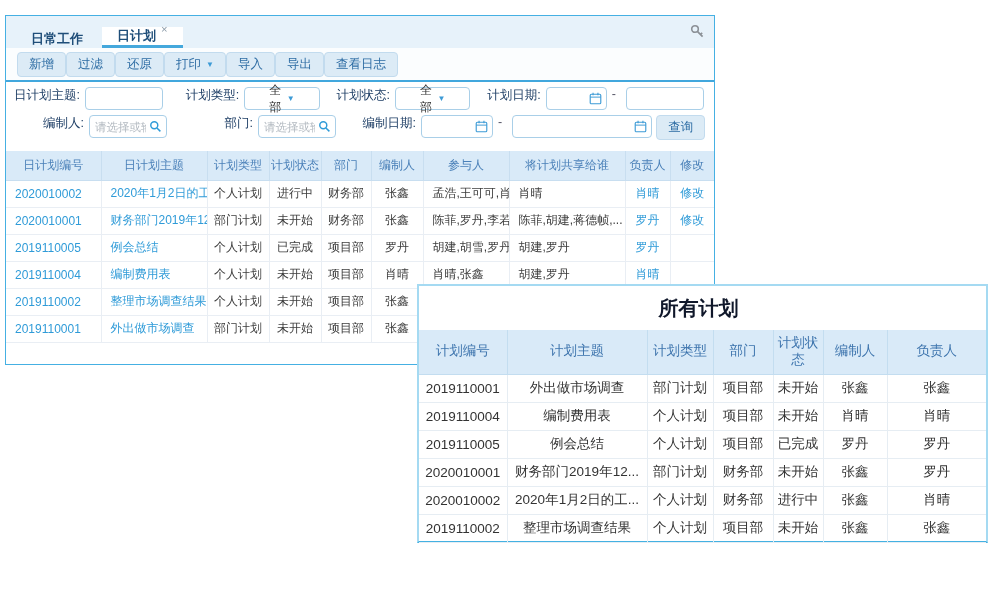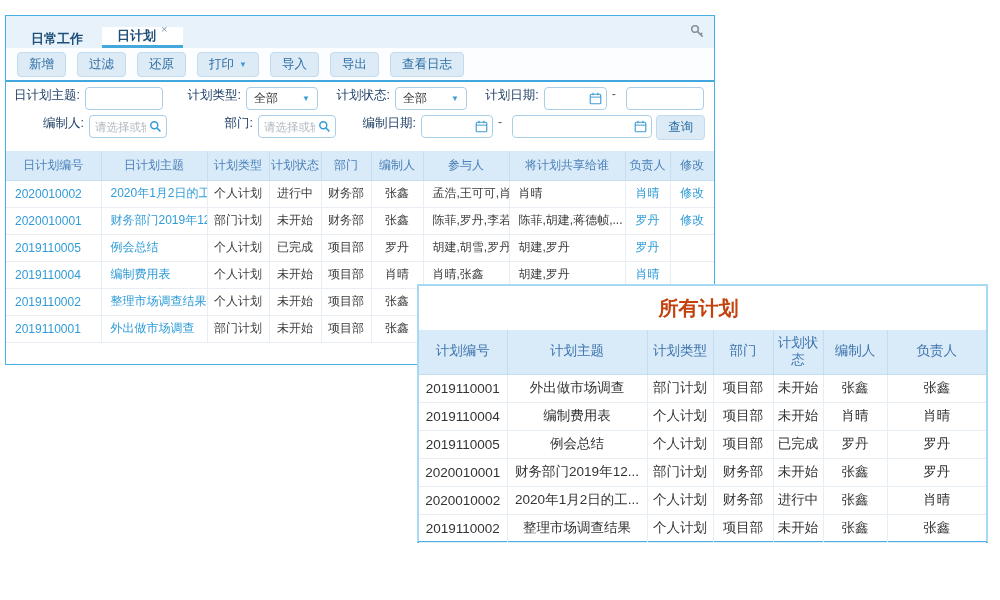--- a/index.html
+++ b/index.html
@@ -11,37 +11,37 @@
     background:#fff; border:1px solid #45b0e3; }
 
   .tabbar { height:32px; background:#e7f2fa; display:flex; align-items:flex-end; position:relative;font-family:Liberation Mono, monospace; }
   .tab { display:flex; align-items:center; padding:0 15px; font-size:13px; font-weight:bold;
     color:#1f4e79; cursor:pointer; margin-left:10px; position:relative; }
   .tab.active { background:#ffffff; border-bottom:3px solid #45a8dc; margin-left:4px; }
   .tab .close { font-size:11px; color:#8a9aa8; font-weight:normal; margin-left:5px;
     position:relative; top:-6px; }
   .keybtn { position:absolute; right:9px; top:7px; width:16px; height:16px; cursor:pointer; }
 
-  .toolbar { height:31px; display:flex; align-items:center; gap:11px; padding:16px 11px;
+  .toolbar { height:31px; display:flex; align-items:center; padding:16px 11px;
     background:#fbfdfe; border-bottom:2px solid #41a7dd; }
   .btn { background:#dcebf6; border:1px solid #c2dbee; color:#2e6da4; font-size:12.5px;
     padding:3px 11px; border-radius:4px; cursor:pointer; display:inline-flex;
     align-items:center; gap:5px; white-space:nowrap; font-family:inherit; }
   .arr { font-size:8px; color:#3d9bd6; }
 
   .form { padding:5px 8px 4px 8px; }
   .frow { display:flex; align-items:flex-start; height:28px; font-size:12.5px; color:#1f3f66; }
   .flabel { text-align:right; white-space:nowrap; }
   .w70 { width:70px; } .w64 { width:64px; }
   .ml22 { margin-left:22px; } .ml16 { margin-left:16px; }
   .tinput { border:1px solid #a9cfe8; border-radius:4px; height:23px; width:78px;
     margin-left:5px; padding:0 5px; font-size:12px; color:#333; outline:none; font-family:inherit; }
   .tinput::placeholder { color:#b2b9c0; font-size:11.5px; }
   .select { width:80px; height:23px; margin-left:5px; border:1px solid #a9cfe8; border-radius:4px;
-    display:inline-flex; align-items:center; justify-content:space-between; padding:0 7px;
+    display:inline-flex; align-items:center; justify-content:space-between; padding:0 24px;
     font-size:12px; color:#333; cursor:pointer; background:#fff; }
   .fieldwrap { position:relative; display:inline-flex; margin-left:5px; }
   .fieldwrap .tinput { margin-left:0; width:100%; padding-right:20px; }
   .fieldwrap svg { position:absolute; right:5px; top:5px; }
   .w72 { width:72px; } .w140 { width:140px; }
   .dash { margin:0 5px; color:#556; }
   .grow { flex:1; margin-right:2px; }
 
   table { border-collapse:collapse; table-layout:fixed; width:100%; }
   .t1 { margin-top:4px; font-size:12px; }
@@ -51,21 +51,21 @@
   .t1 td { height:27px; border-right:1px solid #e9eef4; border-bottom:1px solid #e9eef4;
     color:#3c3c3c; text-align:center; overflow:hidden; white-space:nowrap; }
   .t1 th:last-child, .t1 td:last-child { border-right:none; }
   .t1 td:nth-child(1) { text-align:left; padding-left:9px; }
   .t1 td:nth-child(2), .t1 td:nth-child(7), .t1 td:nth-child(8) { text-align:left; padding-left:9px; }
   .t1 td.lnk { color:#2f9bd8; cursor:pointer; }
 
   
   .panel2 { position:absolute; left:417px; top:284px; width:571px; height:259px;
     background:#fff; border:2px solid #a5daf2; border-bottom:2px solid #44b1e2; }
-  .p2title { text-align:center; font-size:20px; font-weight:bold; color:#c2410c;
+  .p2title { text-align:center; font-size:20px; font-weight:bold; color:#0f172a;
     padding:9px 8px 8px 0; }
   .t2 { font-size:13.5px; }
   .t2 th { background:#d9eaf8; color:#3d74ad; font-weight:normal; padding:5px 2px;
     line-height:1.25; border-right:1px solid #c3ddf0; border-bottom:1px solid #c3ddf0;
     font-size:13.5px; }
   .t2 td { height:28px; text-align:center; color:#333; border-right:1px solid #e6edf3;
     border-bottom:1px solid #e6edf3; overflow:hidden; white-space:nowrap; }
   .t2 th:last-child, .t2 td:last-child { border-right:none; }
 </style>
 </head>

